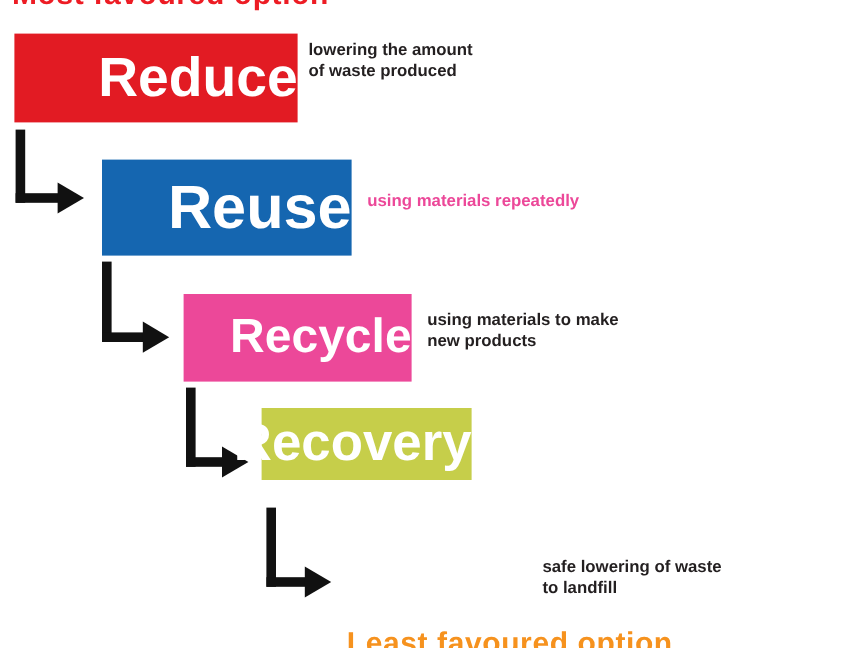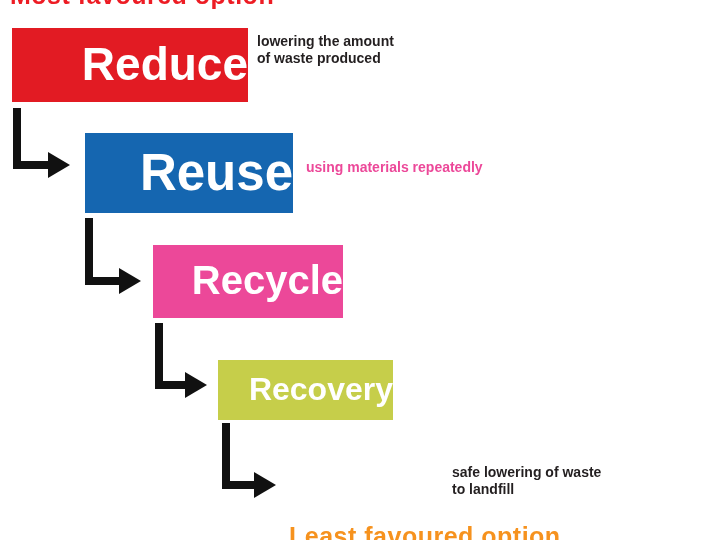--- a/index.html
+++ b/index.html
@@ -27,21 +27,21 @@
     display: flex;
     align-items: center;
     justify-content: flex-end;
     font-weight: bold;
     white-space: nowrap;
   }
   .box .box-label { transform: translateY(-1px); }
   .b0 { left: 12px;  top: 28px;  width: 236px; height: 74px; font-size: 46px; }
   .b1 { left: 85px;  top: 133px; width: 208px; height: 80px; font-size: 51px; }
   .b2 { left: 153px; top: 245px; width: 190px; height: 73px; font-size: 40px; }
-  .b3 { left: 218px; top: 360px; width: 175px; height: 60px; font-size: 32px; }
+  .b3 { left: 218px; top: 340px; width: 175px; height: 60px; font-size: 44px; }
   .b4 { left: 288px; top: 458px; width: 155px; height: 57px; font-size: 31px; }
 
   .desc {
     position: absolute;
     font-weight: bold;
     font-size: 14px;
     line-height: 1.18;
     white-space: pre-line;
   }
   .d0 { left: 257px; top: 33px;  }
@@ -106,20 +106,22 @@
 
   <div class="arrow a1">
     <div class="vseg" style="background: rgb(17, 17, 17);"></div>
     <div class="hseg" style="background: rgb(17, 17, 17);"></div>
     <div class="head" style="border-left-color: rgb(17, 17, 17);"></div>
   </div>
 
   <div class="box b2" style="background: #ec4899; color: rgb(255, 255, 255);">
     <span class="box-label">Recycle</span>
   </div>
+  <div class="desc d2" style="color: rgb(35, 31, 32);">using materials to make
+new products</div>
 
   <div class="arrow a2">
     <div class="vseg" style="background: rgb(17, 17, 17);"></div>
     <div class="hseg" style="background: rgb(17, 17, 17);"></div>
     <div class="head" style="border-left-color: rgb(17, 17, 17);"></div>
   </div>
 
   <div class="box b3" style="background: rgb(198, 206, 74); color: rgb(255, 255, 255);">
     <span class="box-label">Recovery</span>
   </div>

